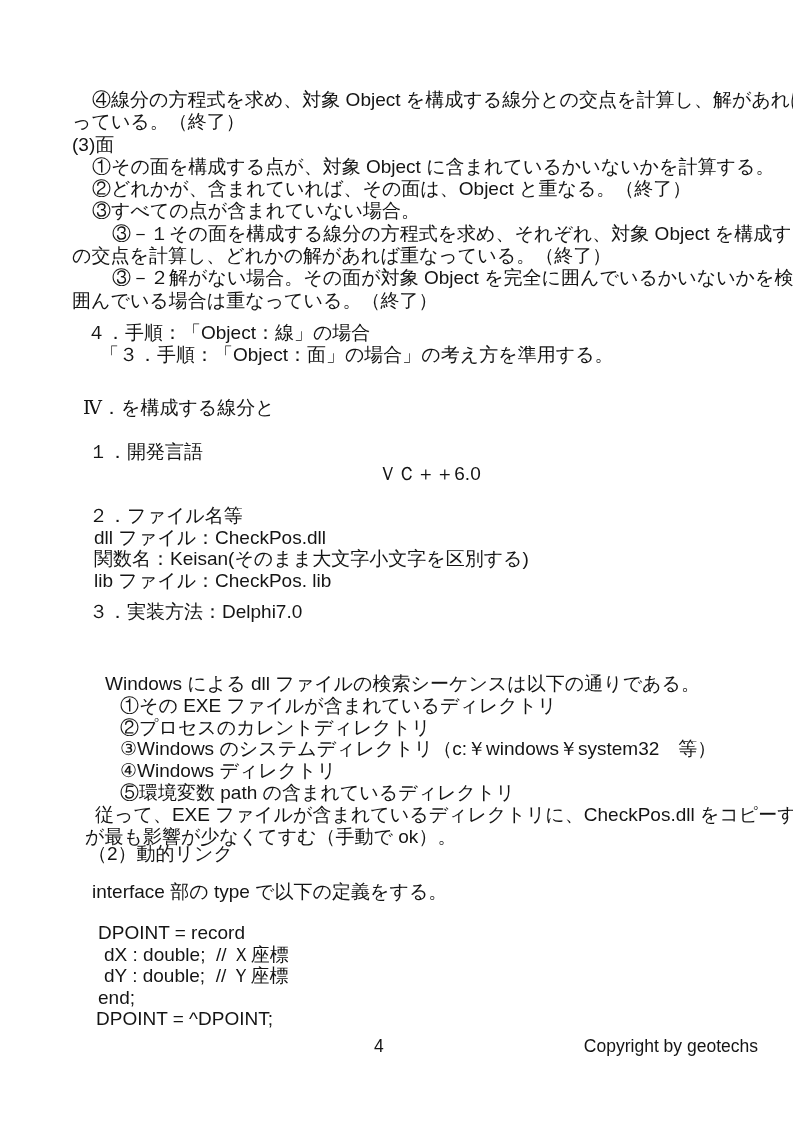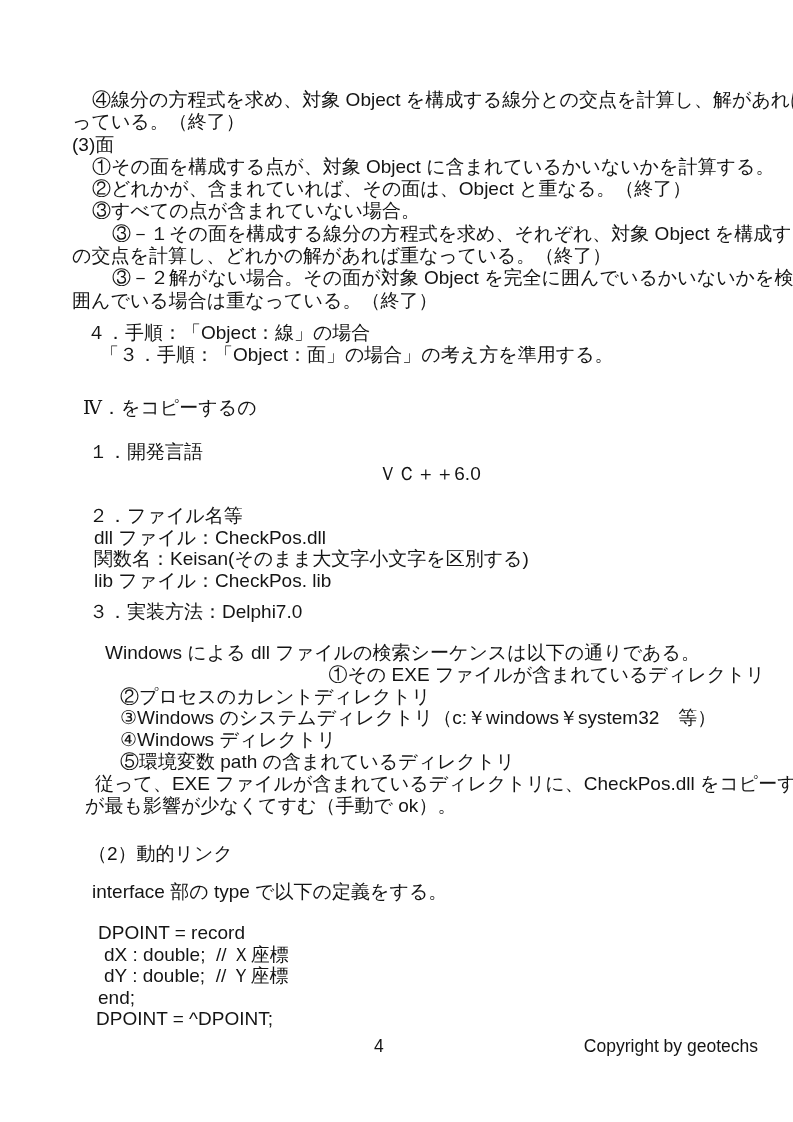--- a/index.html
+++ b/index.html
@@ -61,38 +61,38 @@
         <div class="line mixed" style="padding-left: 40px;">③－１その面を構成する線分の方程式を求め、それぞれ、対象<span class="latin"> Object </span>を構成する線分と</div>
         <div class="line mixed" style="padding-left: 0px;">の交点を計算し、どれかの解があれば重なっている。（終了）</div>
         <div class="line mixed" style="padding-left: 40px;">③－２解がない場合。その面が対象<span class="latin"> Object </span>を完全に囲んでいるかいないかを検証する。</div>
         <div class="line mixed" style="padding-left: 0px;">囲んでいる場合は重なっている。（終了）</div>
       </div>
       <div class="block" style="top: 322px; line-height: 22.3px;">
         <div class="line mixed" style="padding-left: 15px;">４．手順：「<span class="latin">Object</span>：線」の場合</div>
         <div class="line mixed" style="padding-left: 28px;">「３．手順：「<span class="latin">Object</span>：面」の場合」の考え方を準用する。</div>
       </div>
       <div class="block" style="top: 397px; line-height: 22.3px;">
-        <div class="line mixed" style="padding-left: 11px;">Ⅳ．をコピーするの</div>
+        <div class="line mixed" style="padding-left: 11px;">Ⅳ．を構成する線分と</div>
       </div>
       <div class="block" style="top: 441px; line-height: 22.3px;">
         <div class="line mixed" style="padding-left: 17px;">１．開発言語</div>
         <div class="line mixed" style="padding-left: 22px; text-align: center;">ＶＣ＋＋<span class="latin">6.0</span></div>
       </div>
       <div class="block" style="top: 505px; line-height: 21.7px;">
         <div class="line mixed" style="padding-left: 17px;">２．ファイル名等</div>
         <div class="line mixed" style="padding-left: 22px;"><span class="latin">dll </span>ファイル：<span class="latin">CheckPos.dll</span></div>
         <div class="line mixed" style="padding-left: 22px;">関数名：<span class="latin">Keisan(</span>そのまま大文字小文字を区別する<span class="latin">)</span></div>
         <div class="line mixed" style="padding-left: 22px;"><span class="latin">lib </span>ファイル：<span class="latin">CheckPos. lib</span></div>
       </div>
       <div class="block" style="top: 601px; line-height: 22.3px;">
         <div class="line mixed" style="padding-left: 17px;">３．実装方法：<span class="latin">Delphi7.0</span></div>
       </div>
       <div class="block" style="top: 642px; line-height: 21.8px;">
-        <div class="line mixed" style="padding-left: 33px;"><span class="latin">Windows </span>による<span class="latin"> dll </span>ファイルの検索シーケンスは以下の通りである。</div>
-        <div class="line mixed" style="padding-left: 48px; text-align: right;">①その<span class="latin"> EXE </span>ファイルが含まれているディレクトリ</div>
+        <div class="line mixed" style="padding-left: 33px; margin-top: 31px;"><span class="latin">Windows </span>による<span class="latin"> dll </span>ファイルの検索シーケンスは以下の通りである。</div>
+        <div class="line mixed" style="padding-left: 48px;">①その<span class="latin"> EXE </span>ファイルが含まれているディレクトリ</div>
         <div class="line mixed" style="padding-left: 48px;">②プロセスのカレントディレクトリ</div>
         <div class="line mixed" style="padding-left: 48px;">③<span class="latin">Windows </span>のシステムディレクトリ（<span class="latin">c:</span>￥<span class="latin">windows</span>￥<span class="latin">system32</span>　等）</div>
         <div class="line mixed" style="padding-left: 48px;">④<span class="latin">Windows </span>ディレクトリ</div>
         <div class="line mixed" style="padding-left: 48px;">⑤環境変数<span class="latin"> path </span>の含まれているディレクトリ</div>
         <div class="line mixed" style="padding-left: 23px;">従って、<span class="latin">EXE </span>ファイルが含まれているディレクトリに、<span class="latin">CheckPos.dll </span>をコピーするの</div>
         <div class="line mixed" style="padding-left: 13px;">が最も影響が少なくてすむ（手動で<span class="latin"> ok</span>）。</div>
       </div>
       <div class="block" style="top: 843px; line-height: 22.3px;">
         <div class="line mixed" style="padding-left: 16px;">（<span class="latin">2</span>）動的リンク</div>
       </div>

